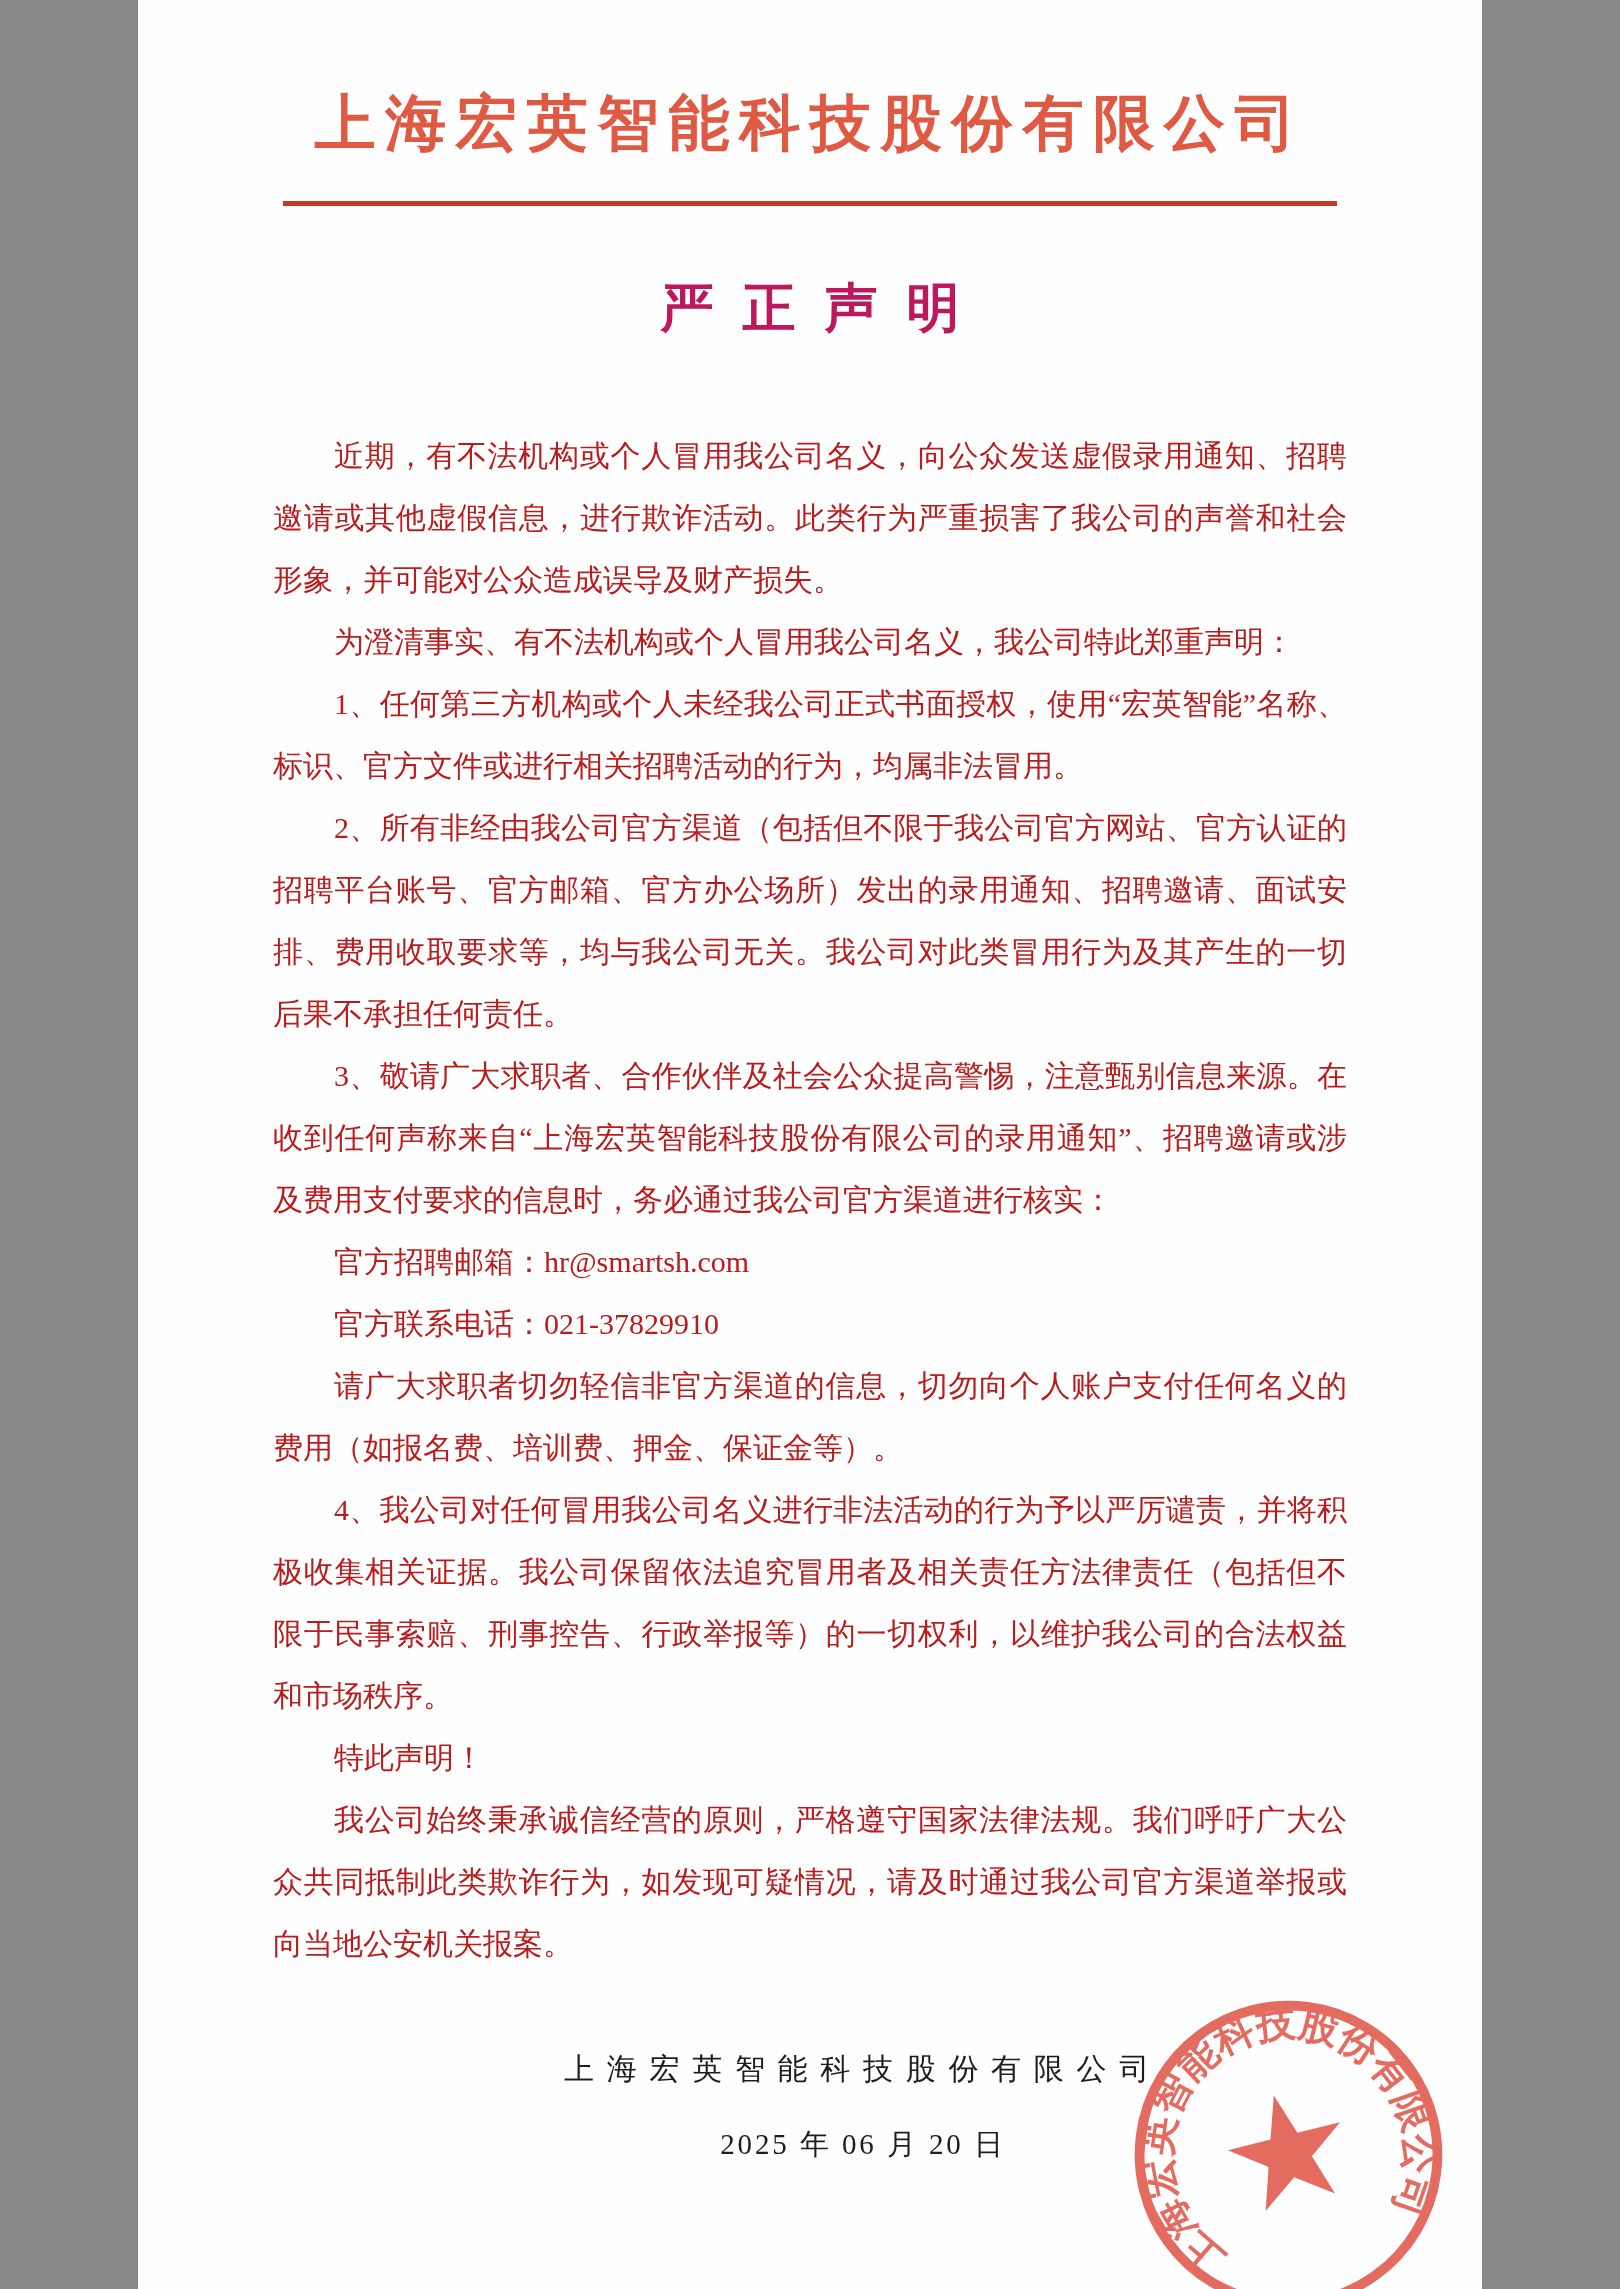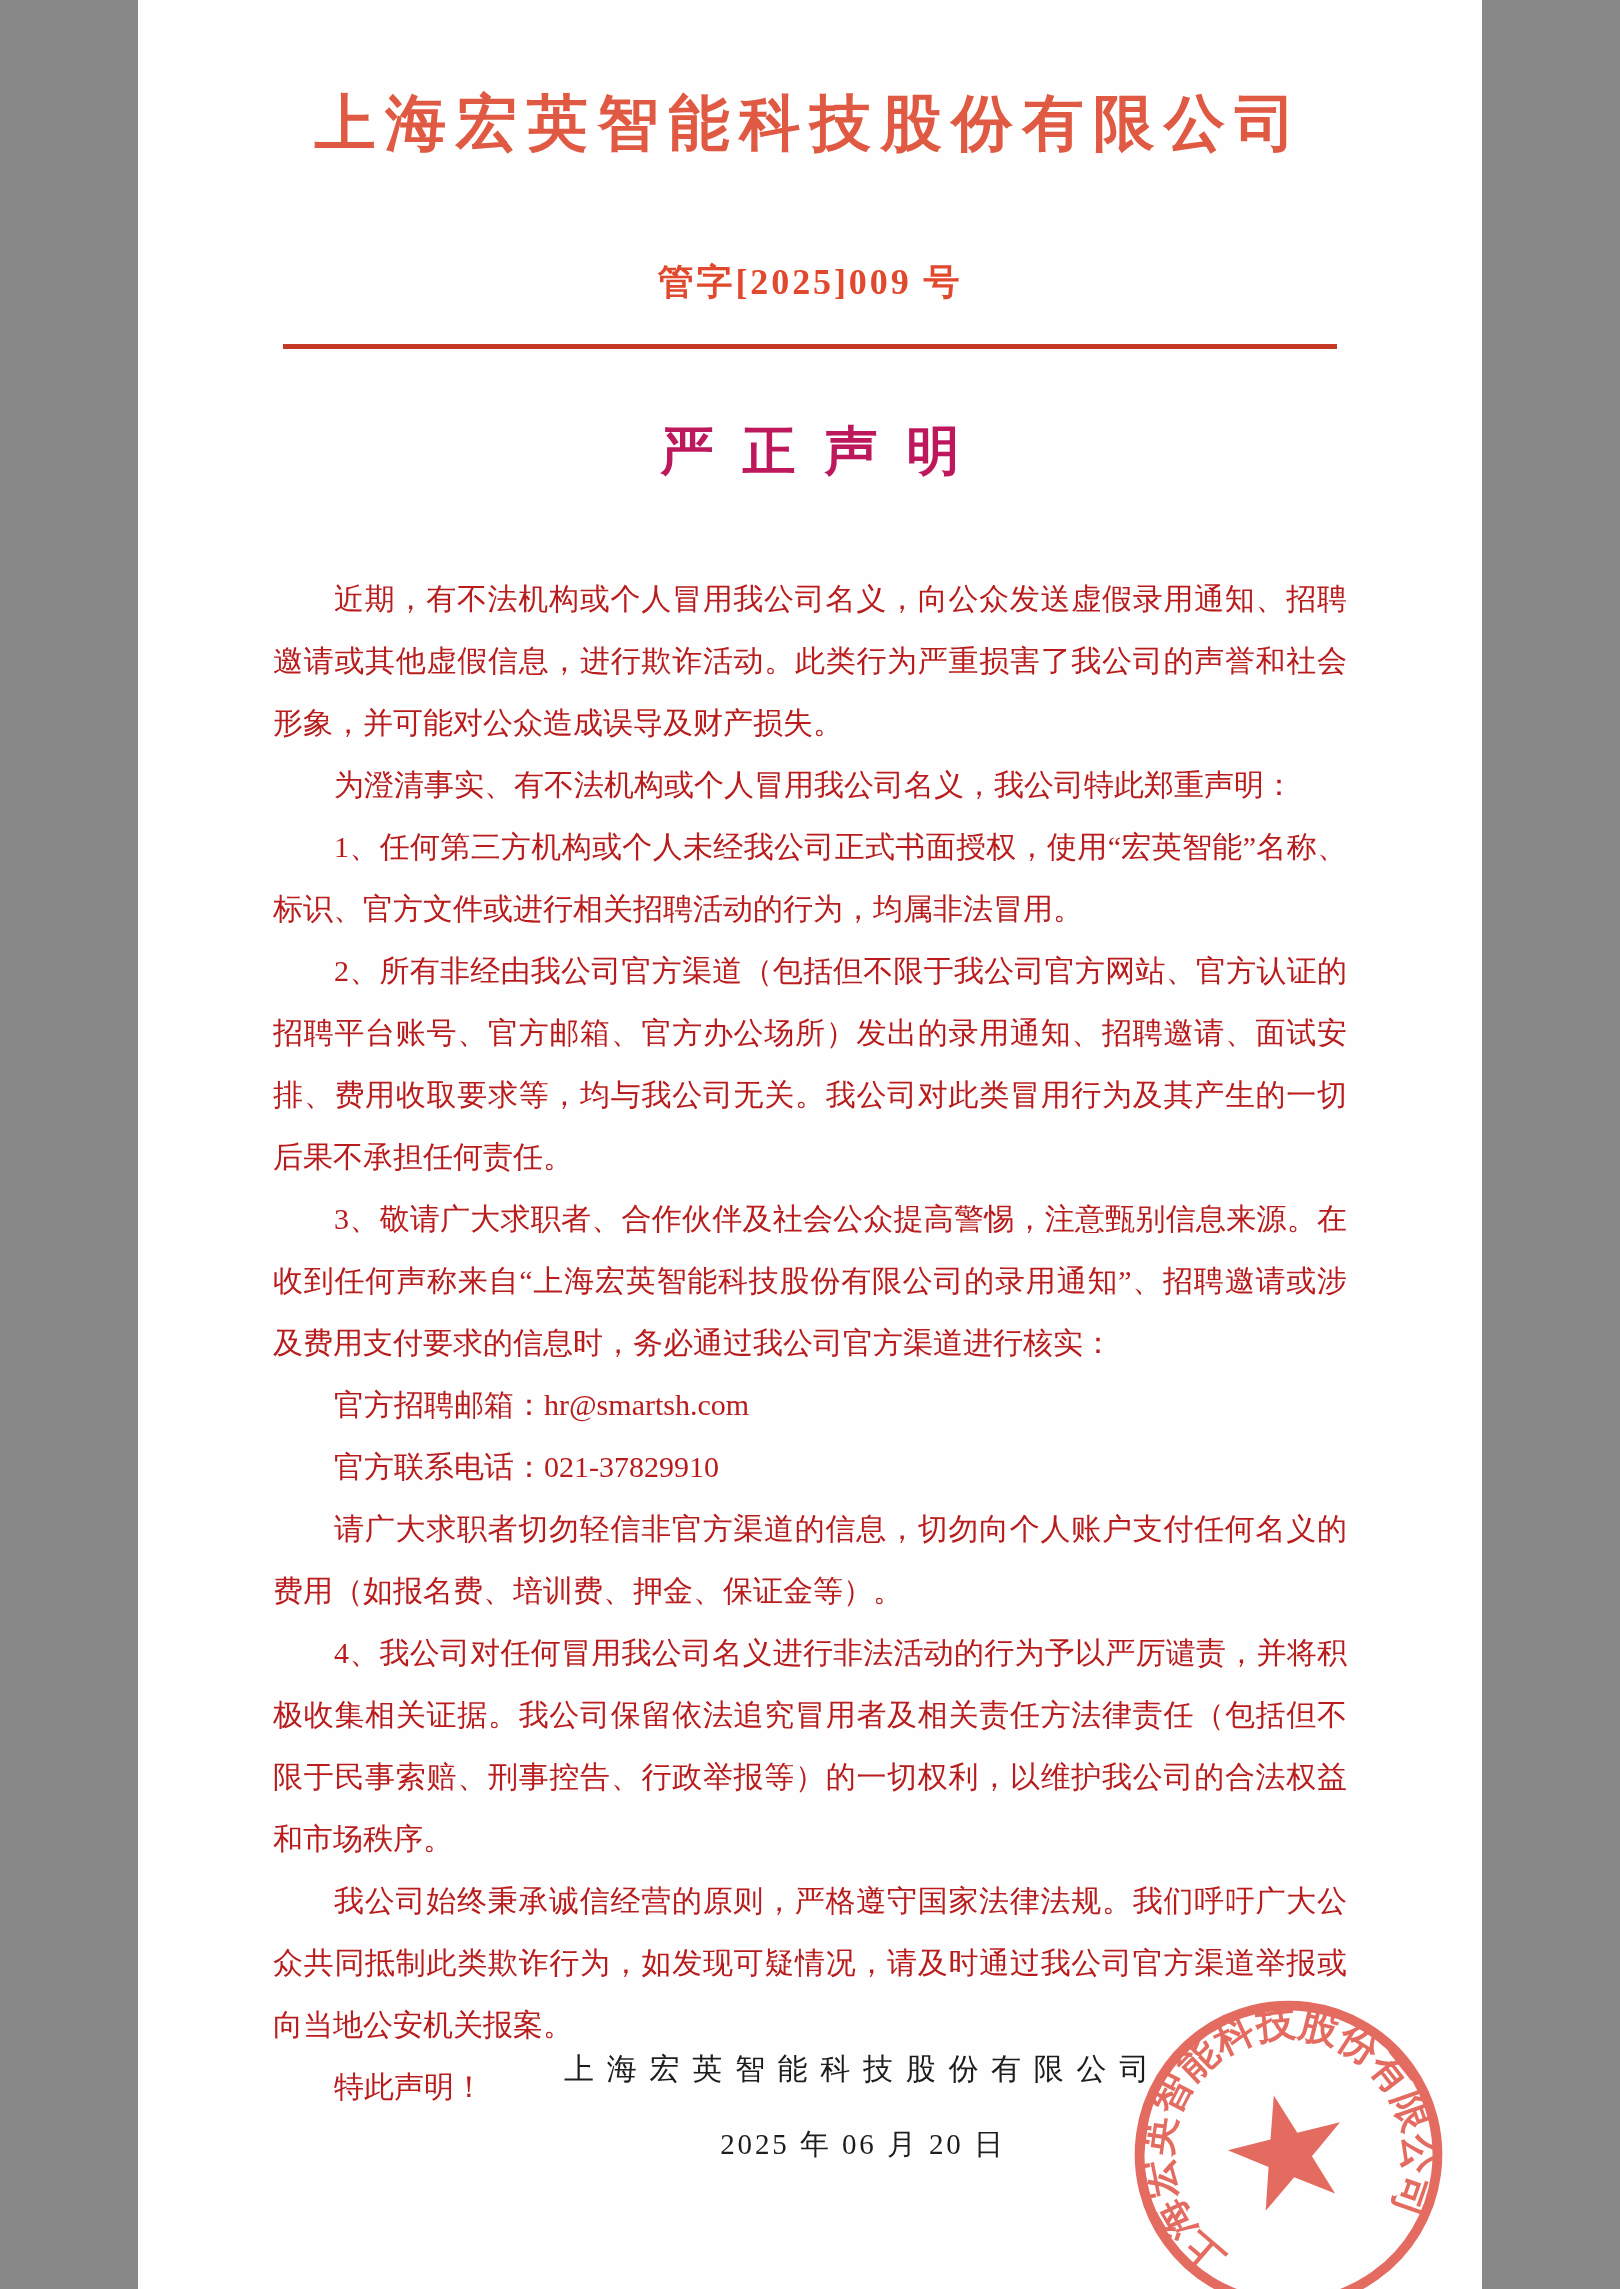--- a/index.html
+++ b/index.html
@@ -80,38 +80,37 @@
     pointer-events:none;
   }
 </style>
 </head>
 <body>
 
 <div class="page">
 
   <h1 class="company-heading">上海宏英智能科技股份有限公司</h1>
 
-  <div class="doc-number">管字[2025]009 号</div>
 
   <hr class="red-rule">
 
   <h2 class="statement-title">严正声明</h2>
 
   <main class="body-text">
       <p class="para">近期，有不法机构或个人冒用我公司名义，向公众发送虚假录用通知、招聘邀请或其他虚假信息，进行欺诈活动。此类行为严重损害了我公司的声誉和社会形象，并可能对公众造成误导及财产损失。</p>
       <p class="para">为澄清事实、有不法机构或个人冒用我公司名义，我公司特此郑重声明：</p>
       <p class="para">1、任何第三方机构或个人未经我公司正式书面授权，使用“宏英智能”名称、标识、官方文件或进行相关招聘活动的行为，均属非法冒用。</p>
       <p class="para">2、所有非经由我公司官方渠道（包括但不限于我公司官方网站、官方认证的招聘平台账号、官方邮箱、官方办公场所）发出的录用通知、招聘邀请、面试安排、费用收取要求等，均与我公司无关。我公司对此类冒用行为及其产生的一切后果不承担任何责任。</p>
       <p class="para">3、敬请广大求职者、合作伙伴及社会公众提高警惕，注意甄别信息来源。在收到任何声称来自“上海宏英智能科技股份有限公司的录用通知”、招聘邀请或涉及费用支付要求的信息时，务必通过我公司官方渠道进行核实：</p>
       <p class="para contact">官方招聘邮箱：hr@smartsh.com</p>
       <p class="para contact">官方联系电话：021-37829910</p>
       <p class="para">请广大求职者切勿轻信非官方渠道的信息，切勿向个人账户支付任何名义的费用（如报名费、培训费、押金、保证金等）。</p>
       <p class="para">4、我公司对任何冒用我公司名义进行非法活动的行为予以严厉谴责，并将积极收集相关证据。我公司保留依法追究冒用者及相关责任方法律责任（包括但不限于民事索赔、刑事控告、行政举报等）的一切权利，以维护我公司的合法权益和市场秩序。</p>
+      <p class="para closing">特此声明！</p>
       <p class="para">我公司始终秉承诚信经营的原则，严格遵守国家法律法规。我们呼吁广大公众共同抵制此类欺诈行为，如发现可疑情况，请及时通过我公司官方渠道举报或向当地公安机关报案。</p>
-      <p class="para closing">特此声明！</p>
     </main>
 
   <div class="signature-block">
     <div class="sig-company">上海宏英智能科技股份有限公司</div>
     <div class="sig-date">2025 年 06 月 20 日</div>
   </div>
 
   <svg class="seal" viewBox="-172 -172 344 344" aria-hidden="true">
     <g transform="rotate(-14)" fill="none">
       <circle cx="0" cy="0" r="152" stroke="#e2564a" stroke-width="10"></circle>

